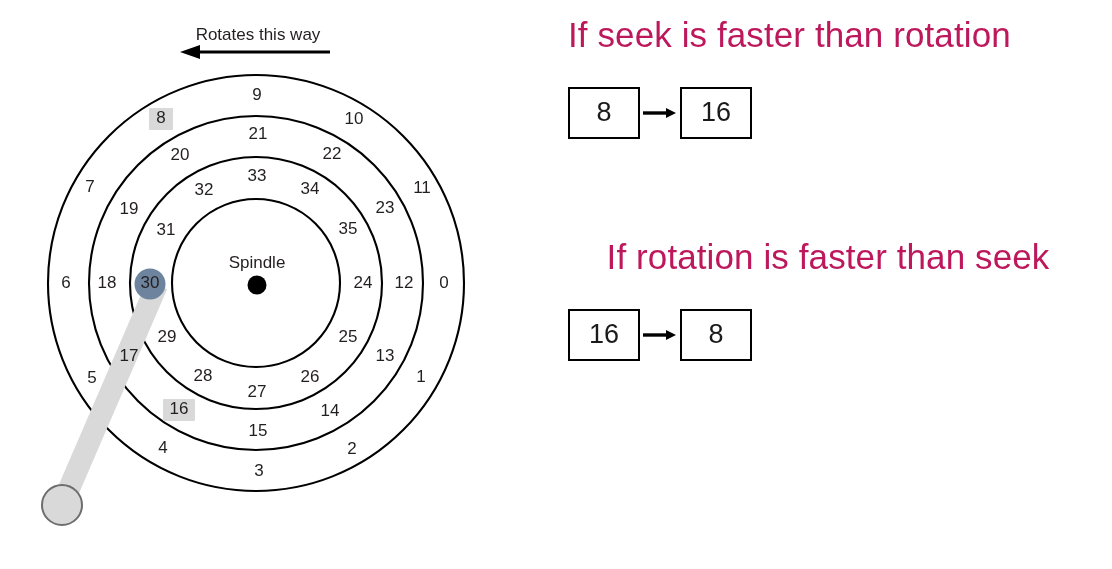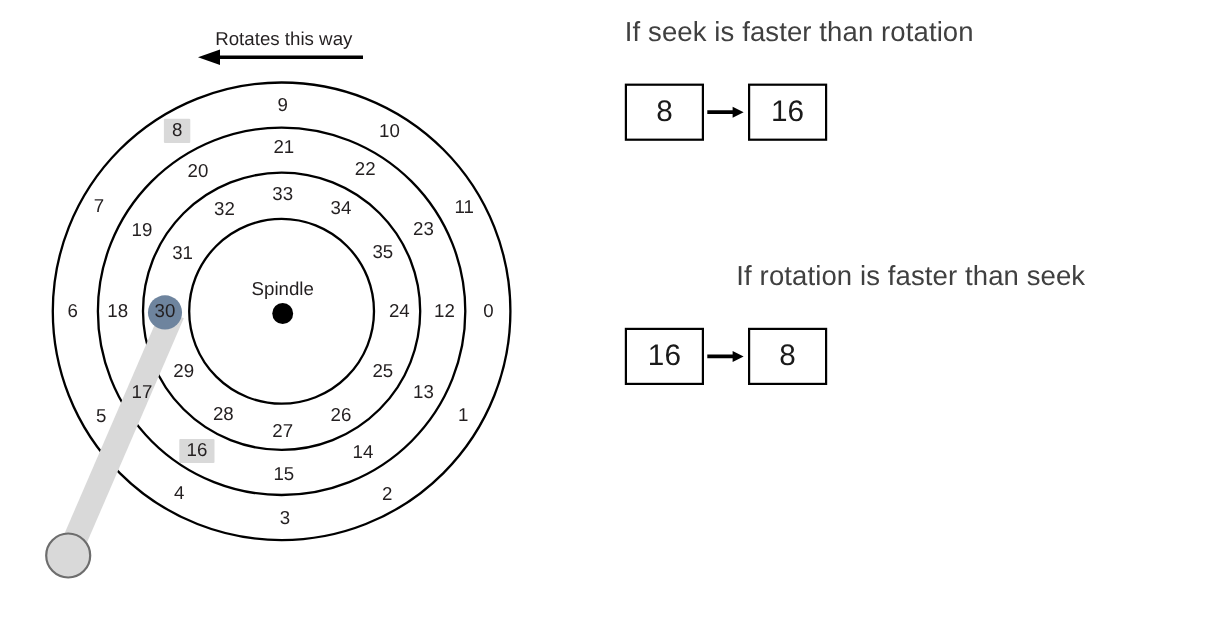--- a/index.html
+++ b/index.html
@@ -74,23 +74,23 @@
   }
   .case-block {
     position: absolute;
     left: 8px;
     width: 520px;
   }
   #case-1 { top: 16px; }
   #case-2 { top: 238px; text-align: center; }
   .case-heading {
     font-family: "Liberation Sans", "DejaVu Sans", sans-serif;
-    font-size: 25px;
+    font-size: 35px;
     font-weight: 400;
-    color: #404040;
+    color: #be185d;
     letter-spacing: 0.1px;
     white-space: nowrap;
     line-height: 1.1;
   }
   .transition-row {
     margin-top: 30px;
     display: flex;
     align-items: center;
     height: 56px;
   }

